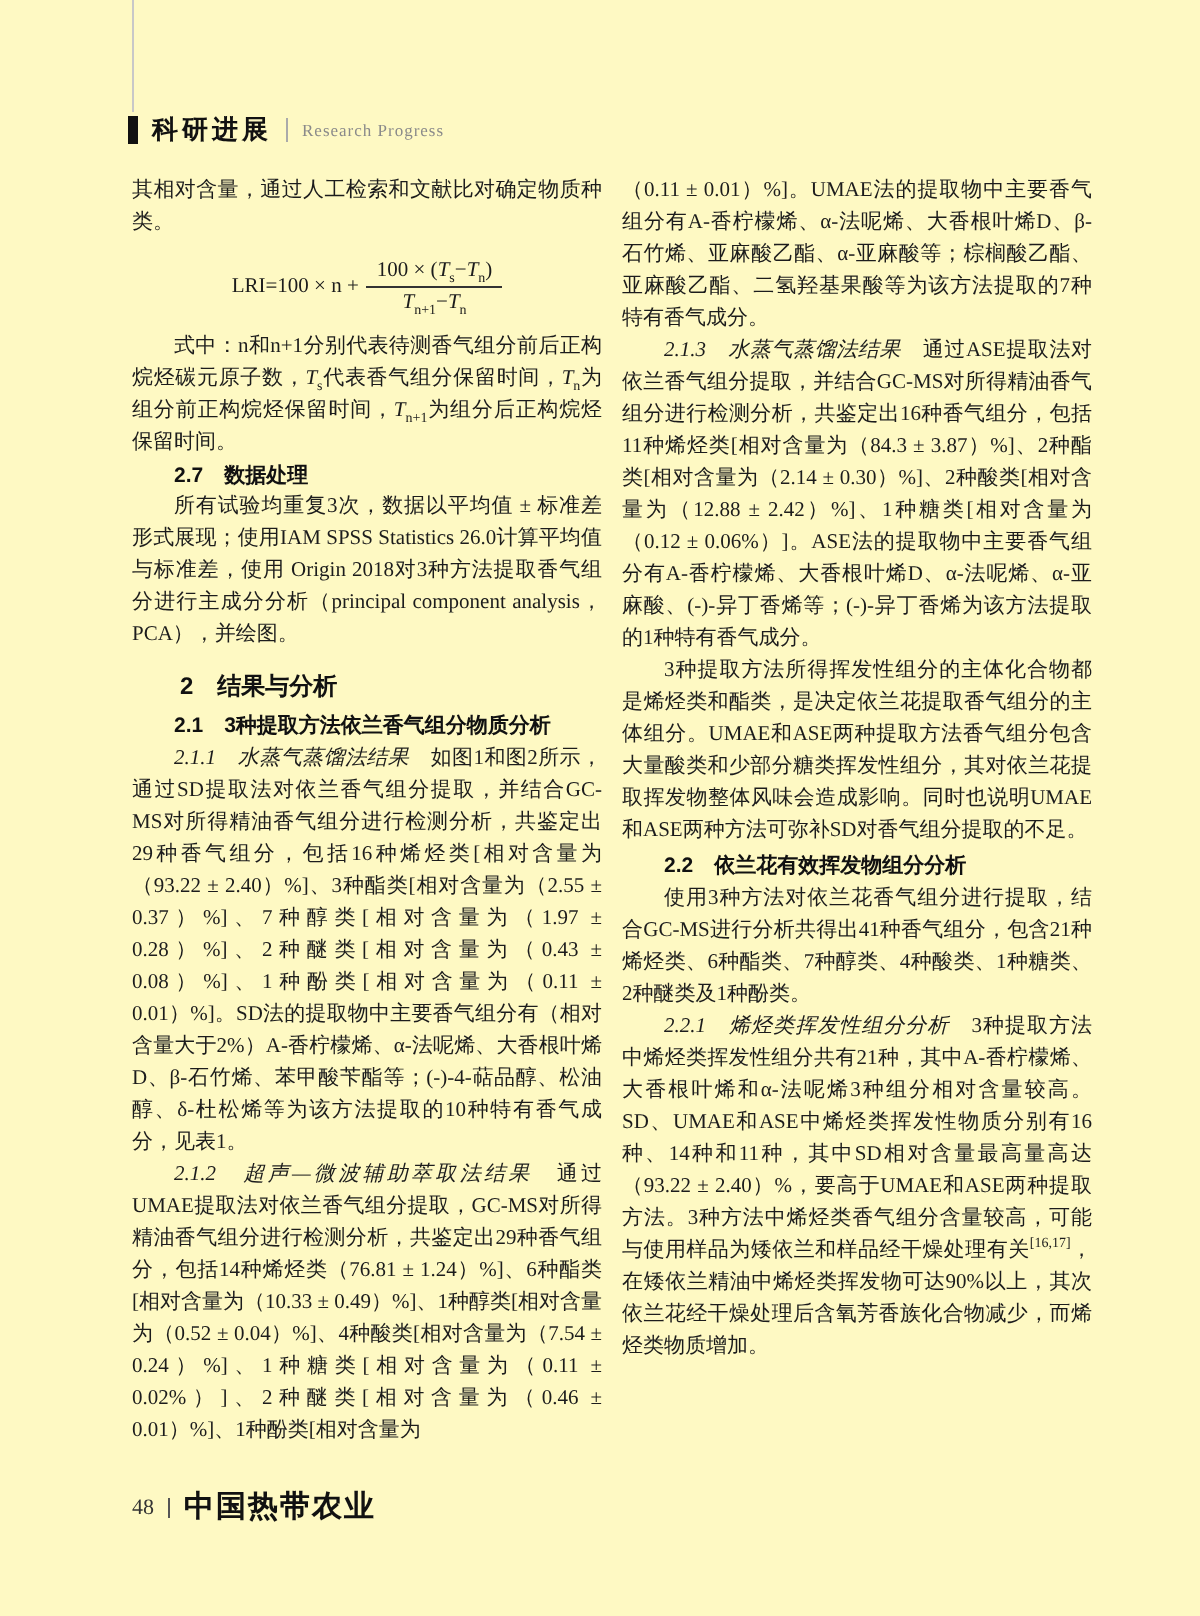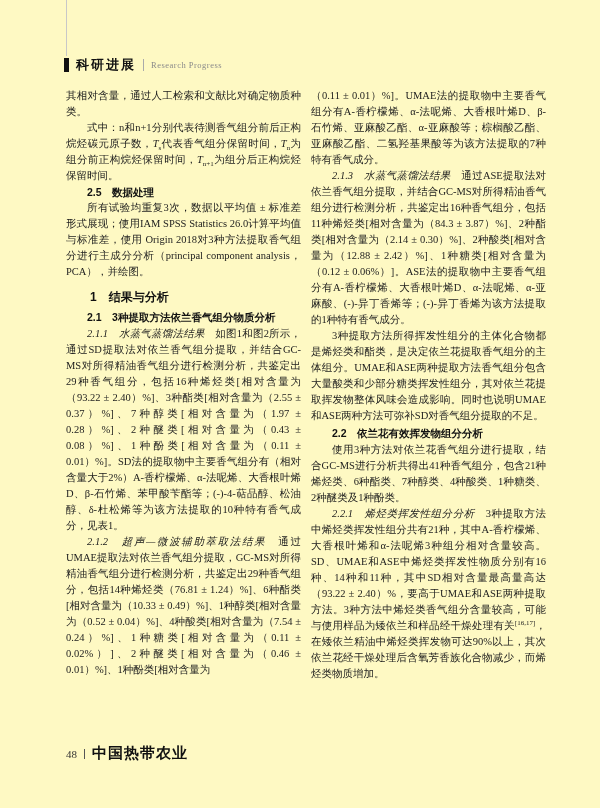--- a/index.html
+++ b/index.html
@@ -53,24 +53,25 @@
   <header class="page-header">
     <span class="badge-bar"></span>
     <span class="badge-cn">科研进展</span>
     <span class="badge-div"></span>
     <span class="badge-en">Research Progress</span>
   </header>
 
   <main class="content">
     <div class="col">
         <div class="para_flush"><span>其相对含量，通过人工检索和文献比对确定物质种类。</span></div>
+        <div class="formula"><span class="lhs">LRI=100 × n +</span><span class="frac"><span class="num"><span>100 × (</span><span class="i">T</span><sub>s</sub><span>−</span><span class="i">T</span><sub>n</sub><span>)</span></span><span class="den"><span class="i">T</span><sub>n+1</sub><span>−</span><span class="i">T</span><sub>n</sub></span></span></div>
         <div class="para"><span>式中：n和n+1分别代表待测香气组分前后正构烷烃碳元原子数，</span><span class="i">T</span><sub>s</sub><span>代表香气组分保留时间，</span><span class="i">T</span><sub>n</sub><span>为组分前正构烷烃保留时间，</span><span class="i">T</span><sub>n+1</sub><span>为组分后正构烷烃保留时间。</span></div>
-        <div class="h3"><span>2.5　数据处理</span></div>
+        <div class="h3"><span>2.7　数据处理</span></div>
         <div class="para"><span>所有试验均重复3次，数据以平均值 ± 标准差形式展现；使用IAM SPSS Statistics 26.0计算平均值与标准差，使用 Origin 2018对3种方法提取香气组分进行主成分分析（principal component analysis，PCA），并绘图。</span></div>
-        <div class="h1"><span>1　结果与分析</span></div>
+        <div class="h1"><span>2　结果与分析</span></div>
         <div class="h2"><span>2.1　3种提取方法依兰香气组分物质分析</span></div>
         <div class="para"><span class="em">2.1.1　水蒸气蒸馏法结果　</span><span>如图1和图2所示，通过SD提取法对依兰香气组分提取，并结合GC-MS对所得精油香气组分进行检测分析，共鉴定出29种香气组分，包括16种烯烃类[相对含量为（93.22 ± 2.40）%]、3种酯类[相对含量为（2.55 ± 0.37）%]、7种醇类[相对含量为（1.97 ± 0.28）%]、2种醚类[相对含量为（0.43 ± 0.08）%]、1种酚类[相对含量为（0.11 ± 0.01）%]。SD法的提取物中主要香气组分有（相对含量大于2%）A-香柠檬烯、α-法呢烯、大香根叶烯D、β-石竹烯、苯甲酸苄酯等；(-)-4-萜品醇、松油醇、δ-杜松烯等为该方法提取的10种特有香气成分，见表1。</span></div>
         <div class="para"><span class="em">2.1.2　超声—微波辅助萃取法结果　</span><span>通过UMAE提取法对依兰香气组分提取，GC-MS对所得精油香气组分进行检测分析，共鉴定出29种香气组分，包括14种烯烃类（76.81 ± 1.24）%]、6种酯类[相对含量为（10.33 ± 0.49）%]、1种醇类[相对含量为（0.52 ± 0.04）%]、4种酸类[相对含量为（7.54 ± 0.24）%]、1种糖类[相对含量为（0.11 ± 0.02%）]、2种醚类[相对含量为（0.46 ± 0.01）%]、1种酚类[相对含量为</span></div>
       </div>
     <div class="col">
         <div class="para_flush"><span>（0.11 ± 0.01）%]。UMAE法的提取物中主要香气组分有A-香柠檬烯、α-法呢烯、大香根叶烯D、β-石竹烯、亚麻酸乙酯、α-亚麻酸等；棕榈酸乙酯、亚麻酸乙酯、二氢羟基果酸等为该方法提取的7种特有香气成分。</span></div>
         <div class="para"><span class="em">2.1.3　水蒸气蒸馏法结果　</span><span>通过ASE提取法对依兰香气组分提取，并结合GC-MS对所得精油香气组分进行检测分析，共鉴定出16种香气组分，包括11种烯烃类[相对含量为（84.3 ± 3.87）%]、2种酯类[相对含量为（2.14 ± 0.30）%]、2种酸类[相对含量为（12.88 ± 2.42）%]、1种糖类[相对含量为（0.12 ± 0.06%）]。ASE法的提取物中主要香气组分有A-香柠檬烯、大香根叶烯D、α-法呢烯、α-亚麻酸、(-)-异丁香烯等；(-)-异丁香烯为该方法提取的1种特有香气成分。</span></div>
         <div class="para"><span>3种提取方法所得挥发性组分的主体化合物都是烯烃类和酯类，是决定依兰花提取香气组分的主体组分。UMAE和ASE两种提取方法香气组分包含大量酸类和少部分糖类挥发性组分，其对依兰花提取挥发物整体风味会造成影响。同时也说明UMAE和ASE两种方法可弥补SD对香气组分提取的不足。</span></div>
         <div class="h2"><span>2.2　依兰花有效挥发物组分分析</span></div>
         <div class="para"><span>使用3种方法对依兰花香气组分进行提取，结合GC-MS进行分析共得出41种香气组分，包含21种烯烃类、6种酯类、7种醇类、4种酸类、1种糖类、2种醚类及1种酚类。</span></div>

